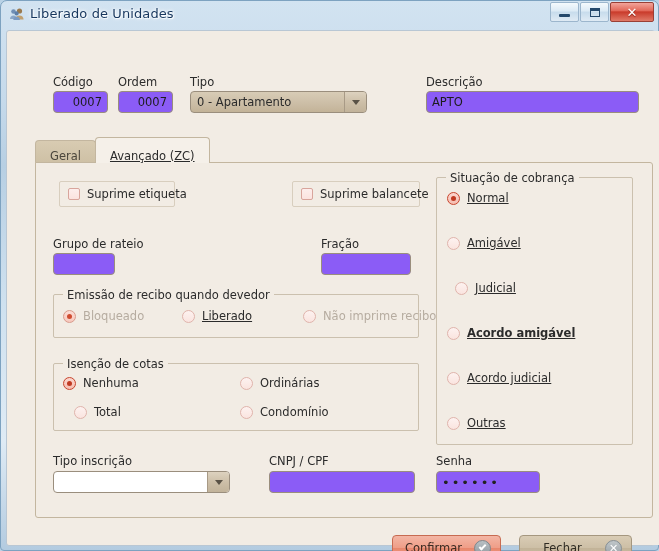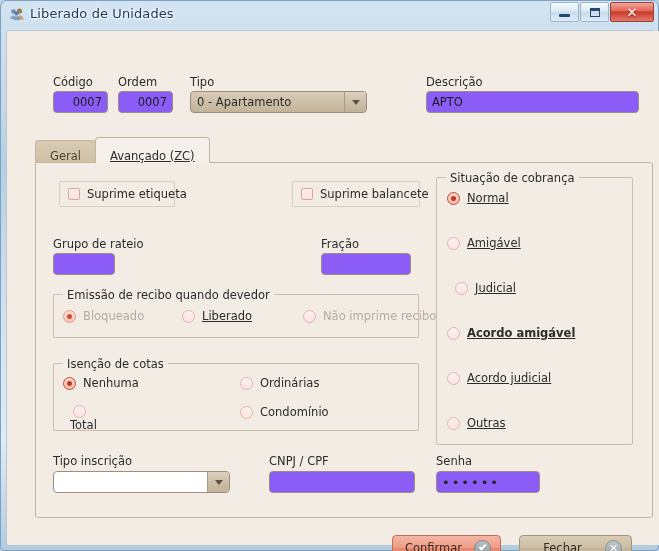--- a/index.html
+++ b/index.html
@@ -336,21 +336,21 @@
           <span class="gtitle">Isenção de cotas</span>
 
           <div class="radio" style="left:9px; top:12px;">
             <span class="rdot sel"></span>
             <span class="rlabel">Nenhuma</span>
           </div>
           <div class="radio" style="left:186px; top:12px;">
             <span class="rdot"></span>
             <span class="rlabel">Ordinárias</span>
           </div>
-          <div class="radio" style="left:9px; top:41px;flex-direction:column;">
+          <div class="radio" style="left:20px; top:41px;">
             <span class="rdot"></span>
             <span class="rlabel">Total</span>
           </div>
           <div class="radio" style="left:186px; top:41px;">
             <span class="rdot"></span>
             <span class="rlabel">Condomínio</span>
           </div>
         </div>
 
         <div class="group" style="left:400px; top:14px; width:197px; height:268px;">

